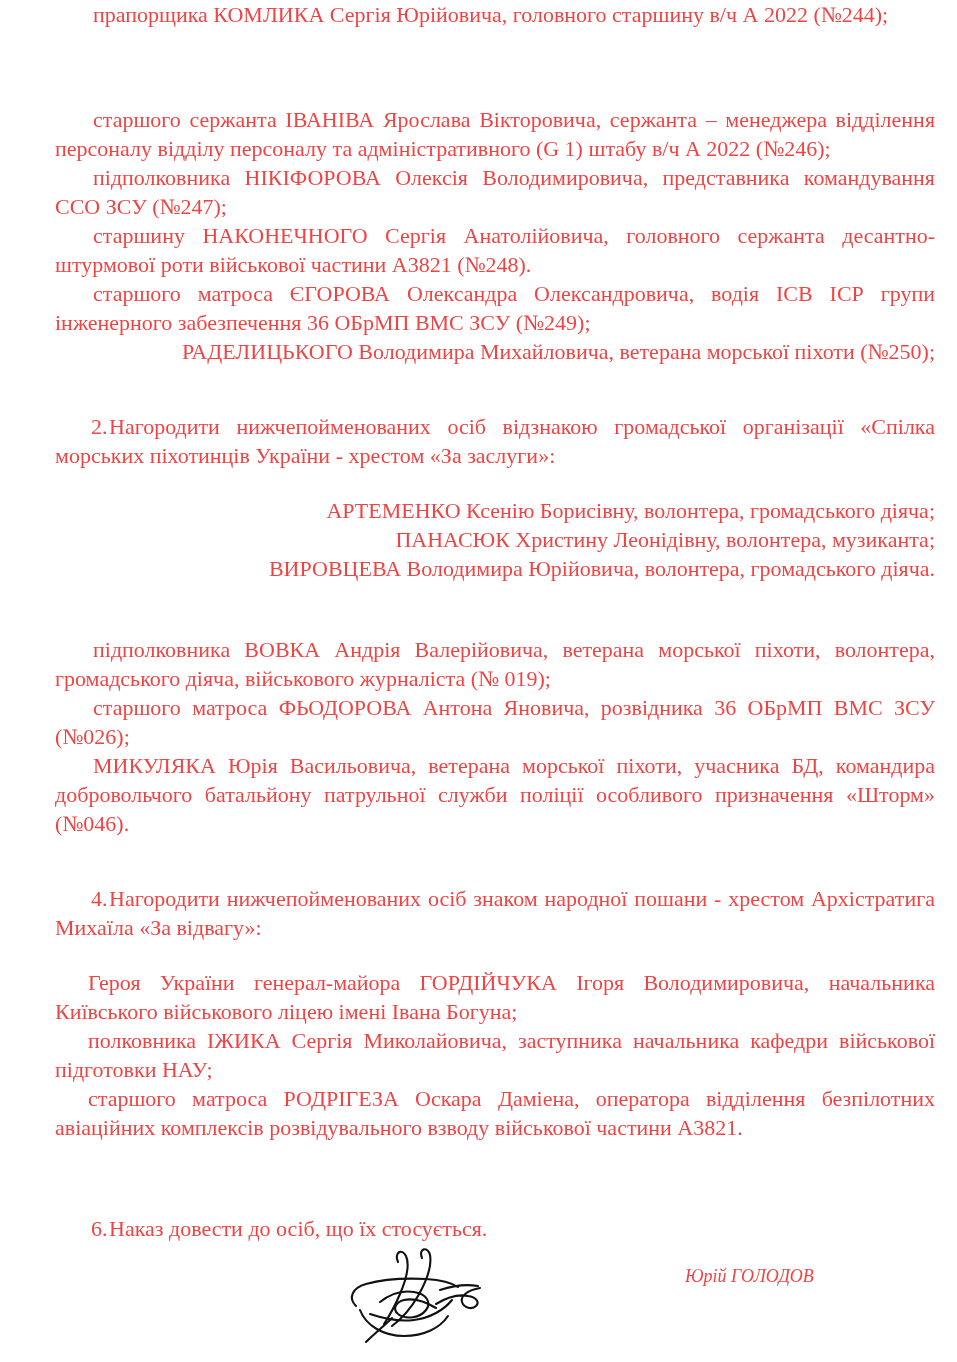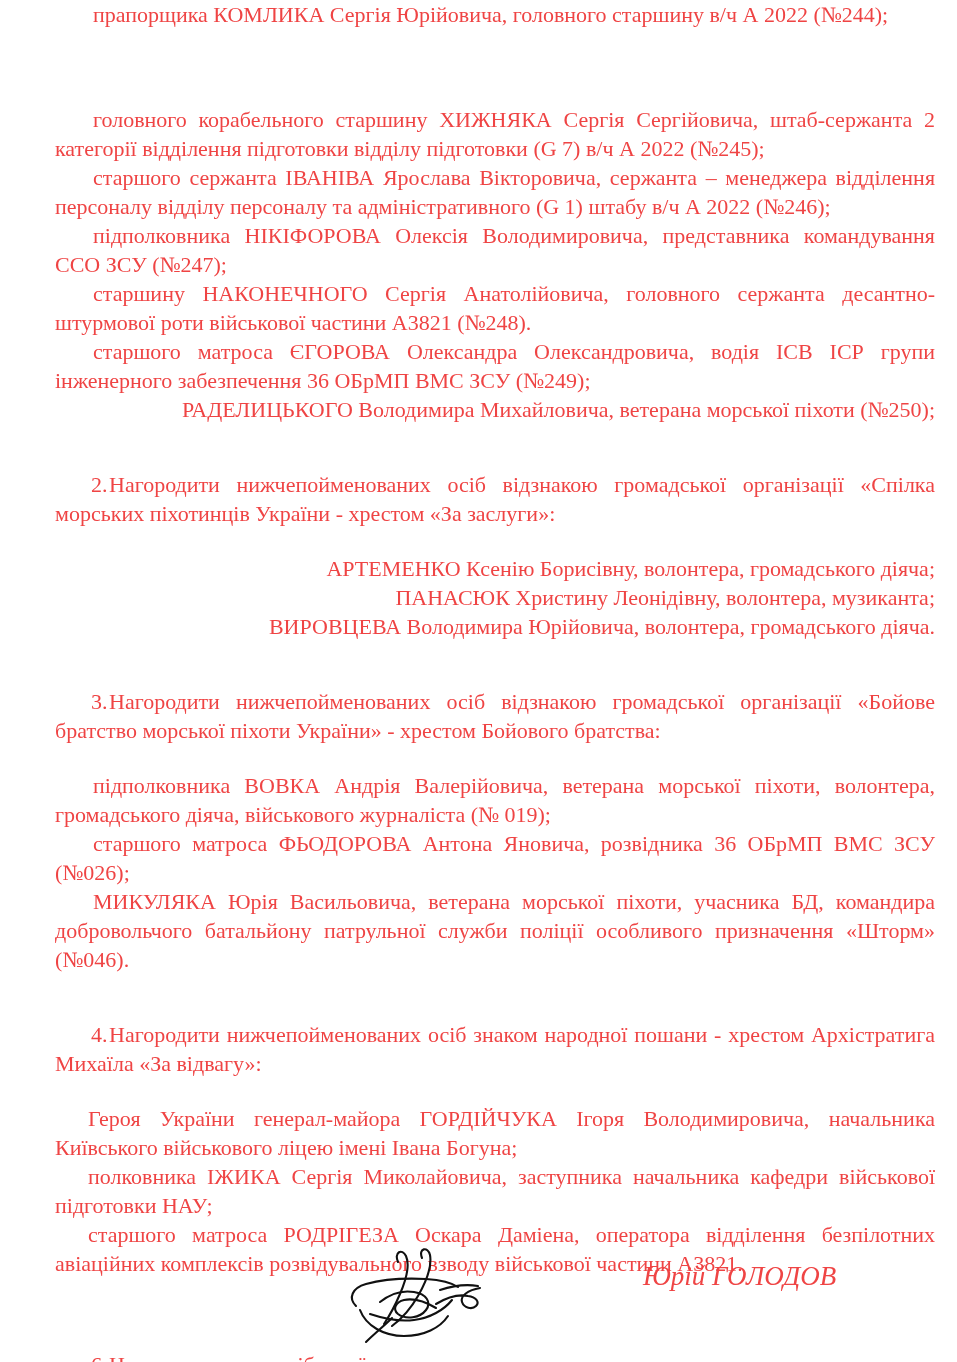--- a/index.html
+++ b/index.html
@@ -88,24 +88,24 @@
     top: 0;
     white-space: nowrap;
     font-size: 22px;
     line-height: 29px;
   }
   .sig-role .org {
     font-style: italic;
   }
   .sig-name {
     position: absolute;
-    left: 588px;
+    left: 630px;
     top: 0;
     font-style: italic;
-    font-size: 27px;
+    font-size: 18px;
     line-height: 29px;
     white-space: nowrap;
   }
   .sig-mark {
     position: absolute;
     left: 285px;
     top: -18px;
     width: 170px;
     height: 105px;
     pointer-events: none;
@@ -120,21 +120,20 @@
 <body>
 
 <div id="page">
 
   <div class="doc-body">
 
     <p class="entry">прапорщика КОМЛИКА Сергія Юрійовича, головного старшину в/ч А 2022 (№244);</p>
 
     <div class="gap-xl"></div>
 
-    <p class="entry">головного корабельного старшину ХИЖНЯКА Сергія Сергійовича, штаб-сержанта 2 категорії відділення підготовки відділу підготовки (G 7) в/ч А 2022 (№245);</p>
 
     <p class="entry">старшого сержанта ІВАНІВА Ярослава Вікторовича, сержанта – менеджера відділення персоналу відділу персоналу та адміністративного (G 1) штабу в/ч А 2022 (№246);</p>
 
     <p class="entry">підполковника НІКІФОРОВА Олексія Володимировича, представника командування ССО ЗСУ (№247);</p>
 
     <p class="entry">старшину НАКОНЕЧНОГО Сергія Анатолійовича, головного сержанта десантно-штурмової роти військової частини А3821 (№248).</p>
 
     <p class="entry">старшого матроса ЄГОРОВА Олександра Олександровича, водія ІСВ ІСР групи інженерного забезпечення 36 ОБрМП ВМС ЗСУ (№249);</p>
 
     <p class="name-line">РАДЕЛИЦЬКОГО Володимира Михайловича, ветерана морської піхоти (№250);</p>
@@ -146,23 +145,20 @@
     </p>
 
     <div class="gap-md"></div>
 
     <p class="name-line">АРТЕМЕНКО Ксенію Борисівну, волонтера, громадського діяча;</p>
     <p class="name-line">ПАНАСЮК Христину Леонідівну, волонтера, музиканта;</p>
     <p class="name-line">ВИРОВЦЕВА Володимира Юрійовича, волонтера, громадського діяча.</p>
 
     <div class="gap-md"></div>
 
-    <p class="clause">
-      <span class="num">3.</span><span>Нагородити нижчепойменованих осіб відзнакою громадської організації «Бойове братство морської піхоти України» - хрестом Бойового братства:</span>
-    </p>
 
     <div class="gap-md"></div>
 
     <p class="entry">підполковника ВОВКА Андрія Валерійовича, ветерана морської піхоти, волонтера, громадського діяча, військового журналіста (№ 019);</p>
     <p class="entry">старшого матроса ФЬОДОРОВА Антона Яновича, розвідника  36 ОБрМП ВМС ЗСУ (№026);</p>
     <p class="entry">МИКУЛЯКА Юрія Васильовича, ветерана морської піхоти, учасника БД, командира добровольчого батальйону патрульної служби поліції особливого призначення «Шторм» (№046).</p>
 
     <div class="gap-md"></div>
 
     <p class="clause">

